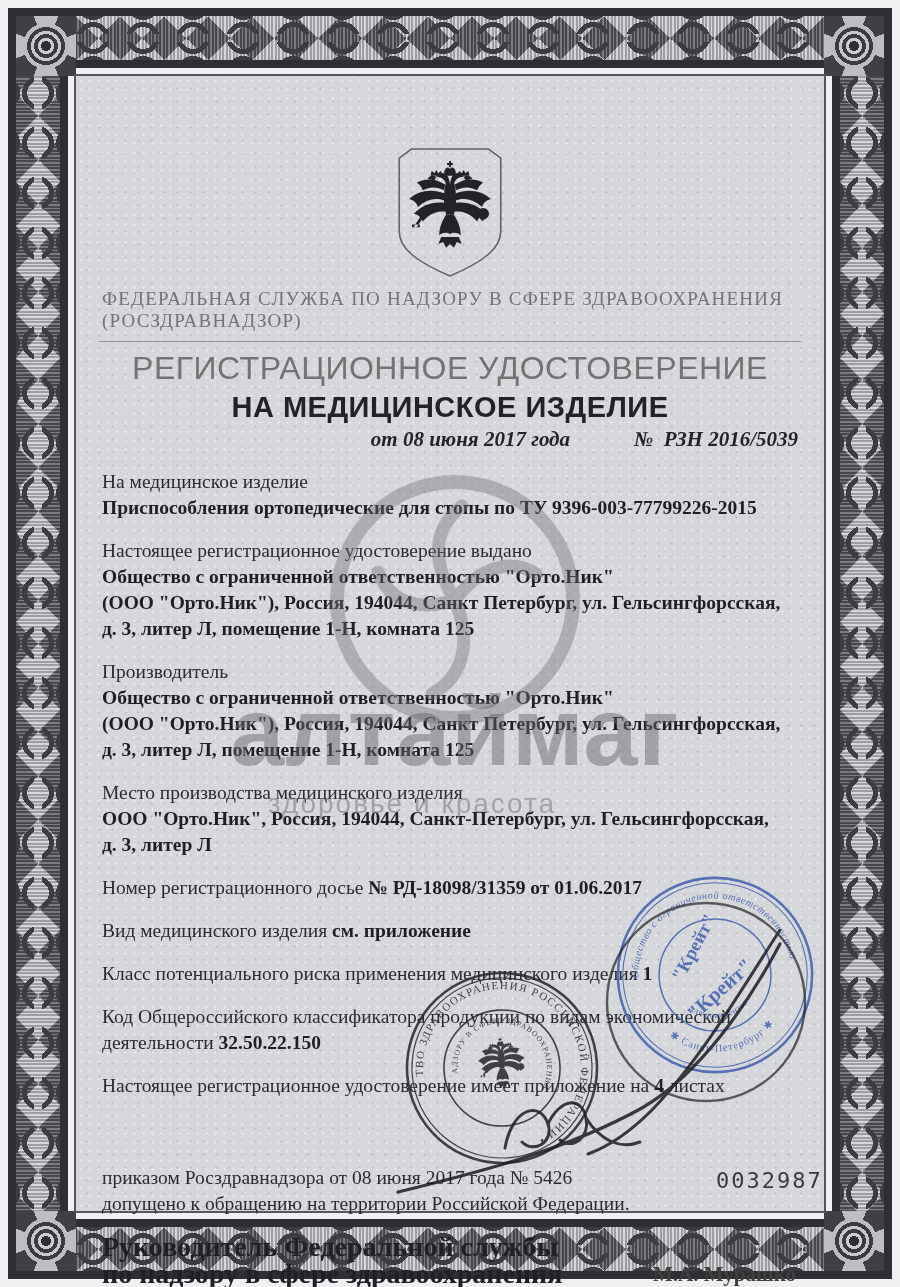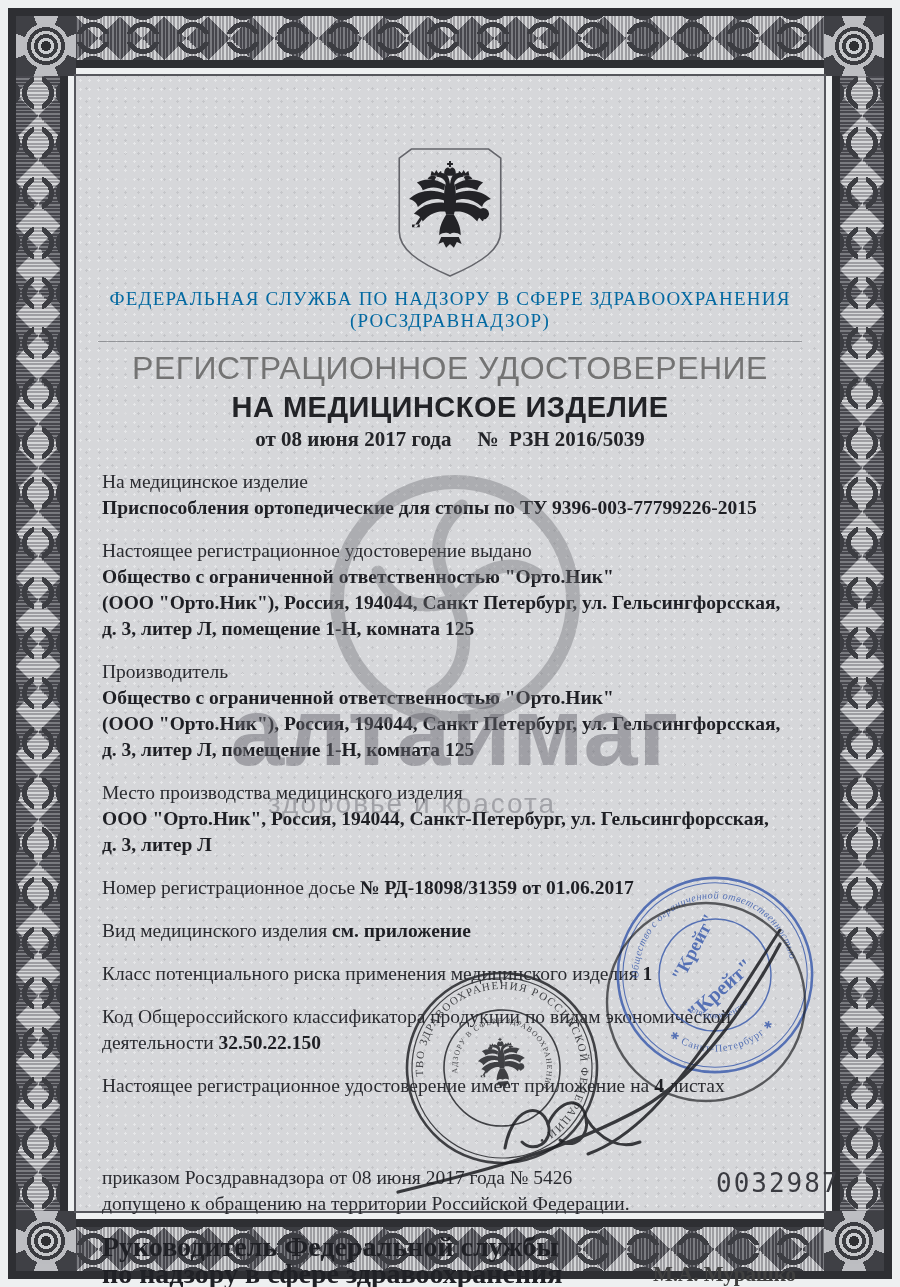--- a/index.html
+++ b/index.html
@@ -33,39 +33,39 @@
   .corner-bl{bottom:8px;left:8px;border-bottom:8px solid #2e2f33;border-left:8px solid #2e2f33;}
   .corner-br{bottom:8px;right:8px;border-bottom:8px solid #2e2f33;border-right:8px solid #2e2f33;}
   
   .field{position:absolute;inset:74px;border:2px solid #56575d;background-color:#d6d7da;
       background-image:radial-gradient(rgba(255,255,255,.4) 1px,rgba(0,0,0,0) 1.4px),
                        radial-gradient(rgba(90,90,100,.14) 1px,rgba(0,0,0,0) 1.4px);
       background-size:9px 9px,13px 13px;background-position:0 0,4px 6px;}
   .content{position:absolute;left:76px;top:76px;width:748px;height:1135px;padding:0 26px;box-sizing:border-box;}
   
   .emblem-wrap{width:124px;margin:70px auto 8px;display:block;}
-  .authority{text-align:center;font-size:19px;letter-spacing:1.2px;color:#0369a1;line-height:22px;}
+  .authority{font-size:19px;letter-spacing:1.2px;color:#737373;line-height:22px;}
   .hrule{height:1px;background:rgba(90,91,97,.55);margin:9px -4px 8px;}
   .title1{text-align:center;font-family:"Liberation Sans",sans-serif;font-weight:normal;
           font-size:32px;letter-spacing:.5px;color:#737373;margin-top:4px;}
   .title2{text-align:center;font-family:"Liberation Sans",sans-serif;font-weight:bold;
           font-size:29px;letter-spacing:.5px;color:#222327;margin-top:4px;}
-  .dateline{display:flex;justify-content:center;gap:26px;font-weight:bold;font-size:21px;margin-top:3px;color:#232428;}
+  .dateline{display:flex;justify-content:flex-end;gap:64px;font-weight:bold;font-size:21px;margin-top:3px;color:#232428;font-style:italic;}
   .pre{white-space:pre;}
   
   .para{margin-top:13px;font-size:19.5px;line-height:26px;color:#2a2b30;}
   .para .b, .b{font-weight:bold;color:#1e1f24;}
   .gap-lg{margin-top:17px;}
   
   .order-block{margin-top:66px;}
   .signer{display:flex;justify-content:space-between;align-items:flex-end;margin-top:16px;}
   .signer-title{font-weight:bold;font-size:28px;line-height:27px;color:#202126;}
   .signer-name{font-weight:bold;font-size:21px;color:#404040;padding-right:2px;}
   .serial{position:absolute;left:716px;top:1168px;font-family:"DejaVu Sans Mono",monospace;
-          font-size:26px;letter-spacing:2px;color:#3a3b41;}
+          font-size:22px;letter-spacing:2px;color:#3a3b41;}
   
   .wm{position:absolute;pointer-events:none;}
   .wm-logo{left:322px;top:462px;opacity:.40;color:#707176;}
   .wm-brand{left:455px;top:676px;transform:translateX(-50%);font-family:"Liberation Sans",sans-serif;
             font-weight:bold;font-size:97px;letter-spacing:1px;color:rgba(100,101,108,.48);text-align:center;}
   .wm-tag{left:412px;top:788px;transform:translateX(-50%);font-family:"Liberation Sans",sans-serif;
           font-size:28px;letter-spacing:2px;color:rgba(118,119,126,.55);}
   
   .stamp{position:absolute;pointer-events:none;}
   .seal-black{left:402px;top:968px;color:#2b2c30;opacity:.88;transform:rotate(-4deg);}
@@ -150,21 +150,21 @@
       <div class="b">д. 3, литер Л, помещение 1-Н, комната 125</div>
     </div>
 
     <div class="para gap-lg">
       <div>Место производства медицинского изделия</div>
       <div class="b">ООО "Орто.Ник", Россия, 194044, Санкт-Петербург, ул. Гельсингфорсская,</div>
       <div class="b">д. 3, литер Л</div>
     </div>
 
     <div class="para gap-lg">
-      <span>Номер регистрационное досье </span><span class="b">№ РД-18098/31359 от 01.06.2017</span>
+      <span>Номер регистрационного досье </span><span class="b">№ РД-18098/31359 от 01.06.2017</span>
     </div>
 
     <div class="para gap-lg">
       <span>Вид медицинского изделия </span><span class="b">см. приложение</span>
     </div>
 
     <div class="para gap-lg">
       <span>Класс потенциального риска применения медицинского изделия </span><span class="b">1</span>
     </div>
 

